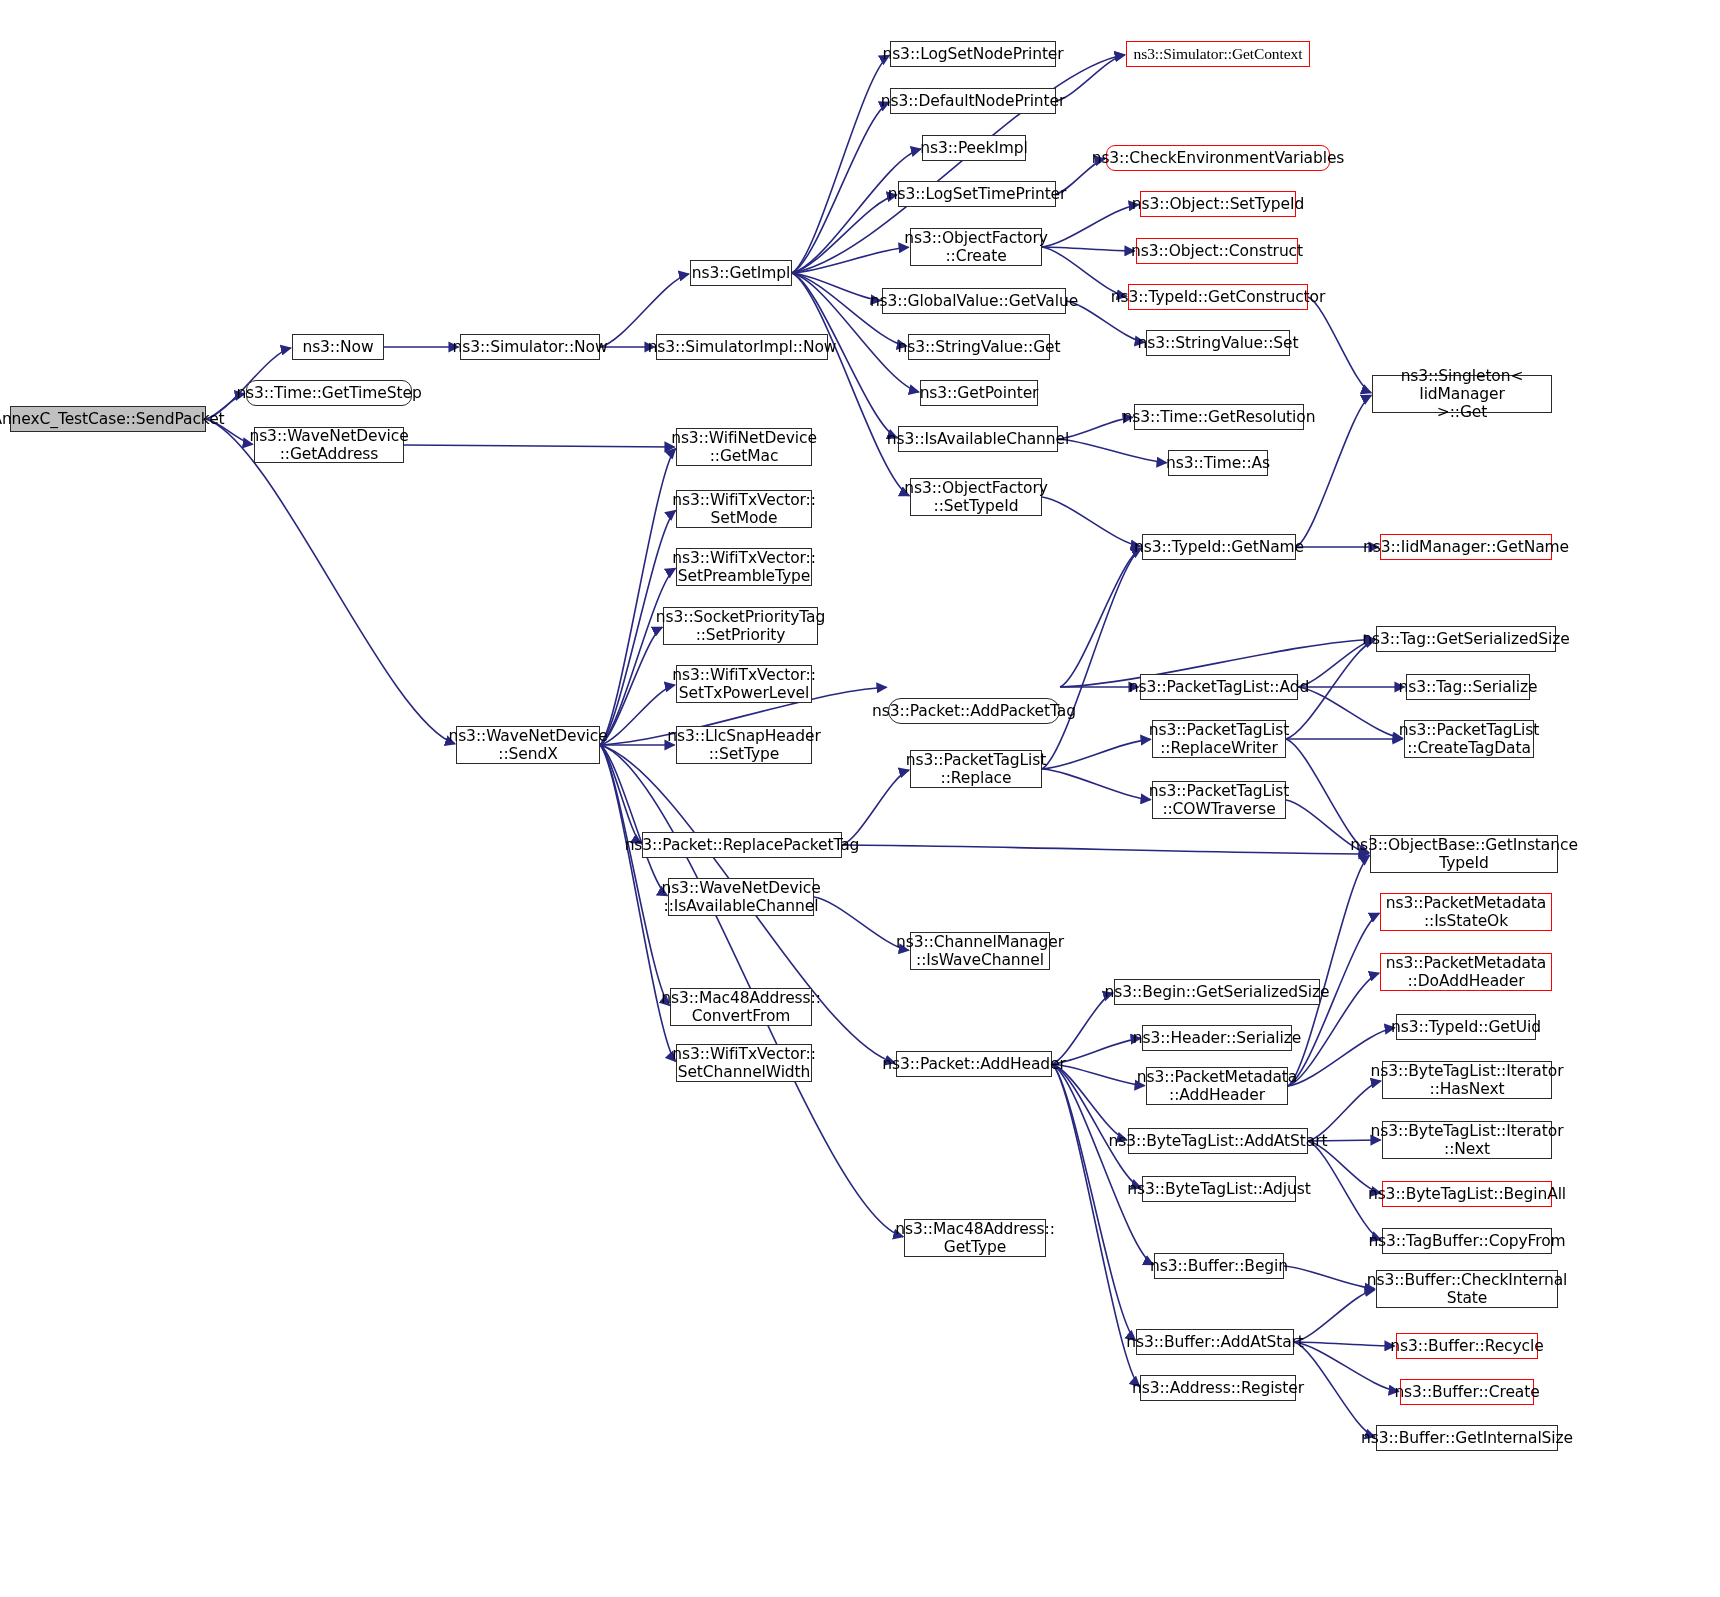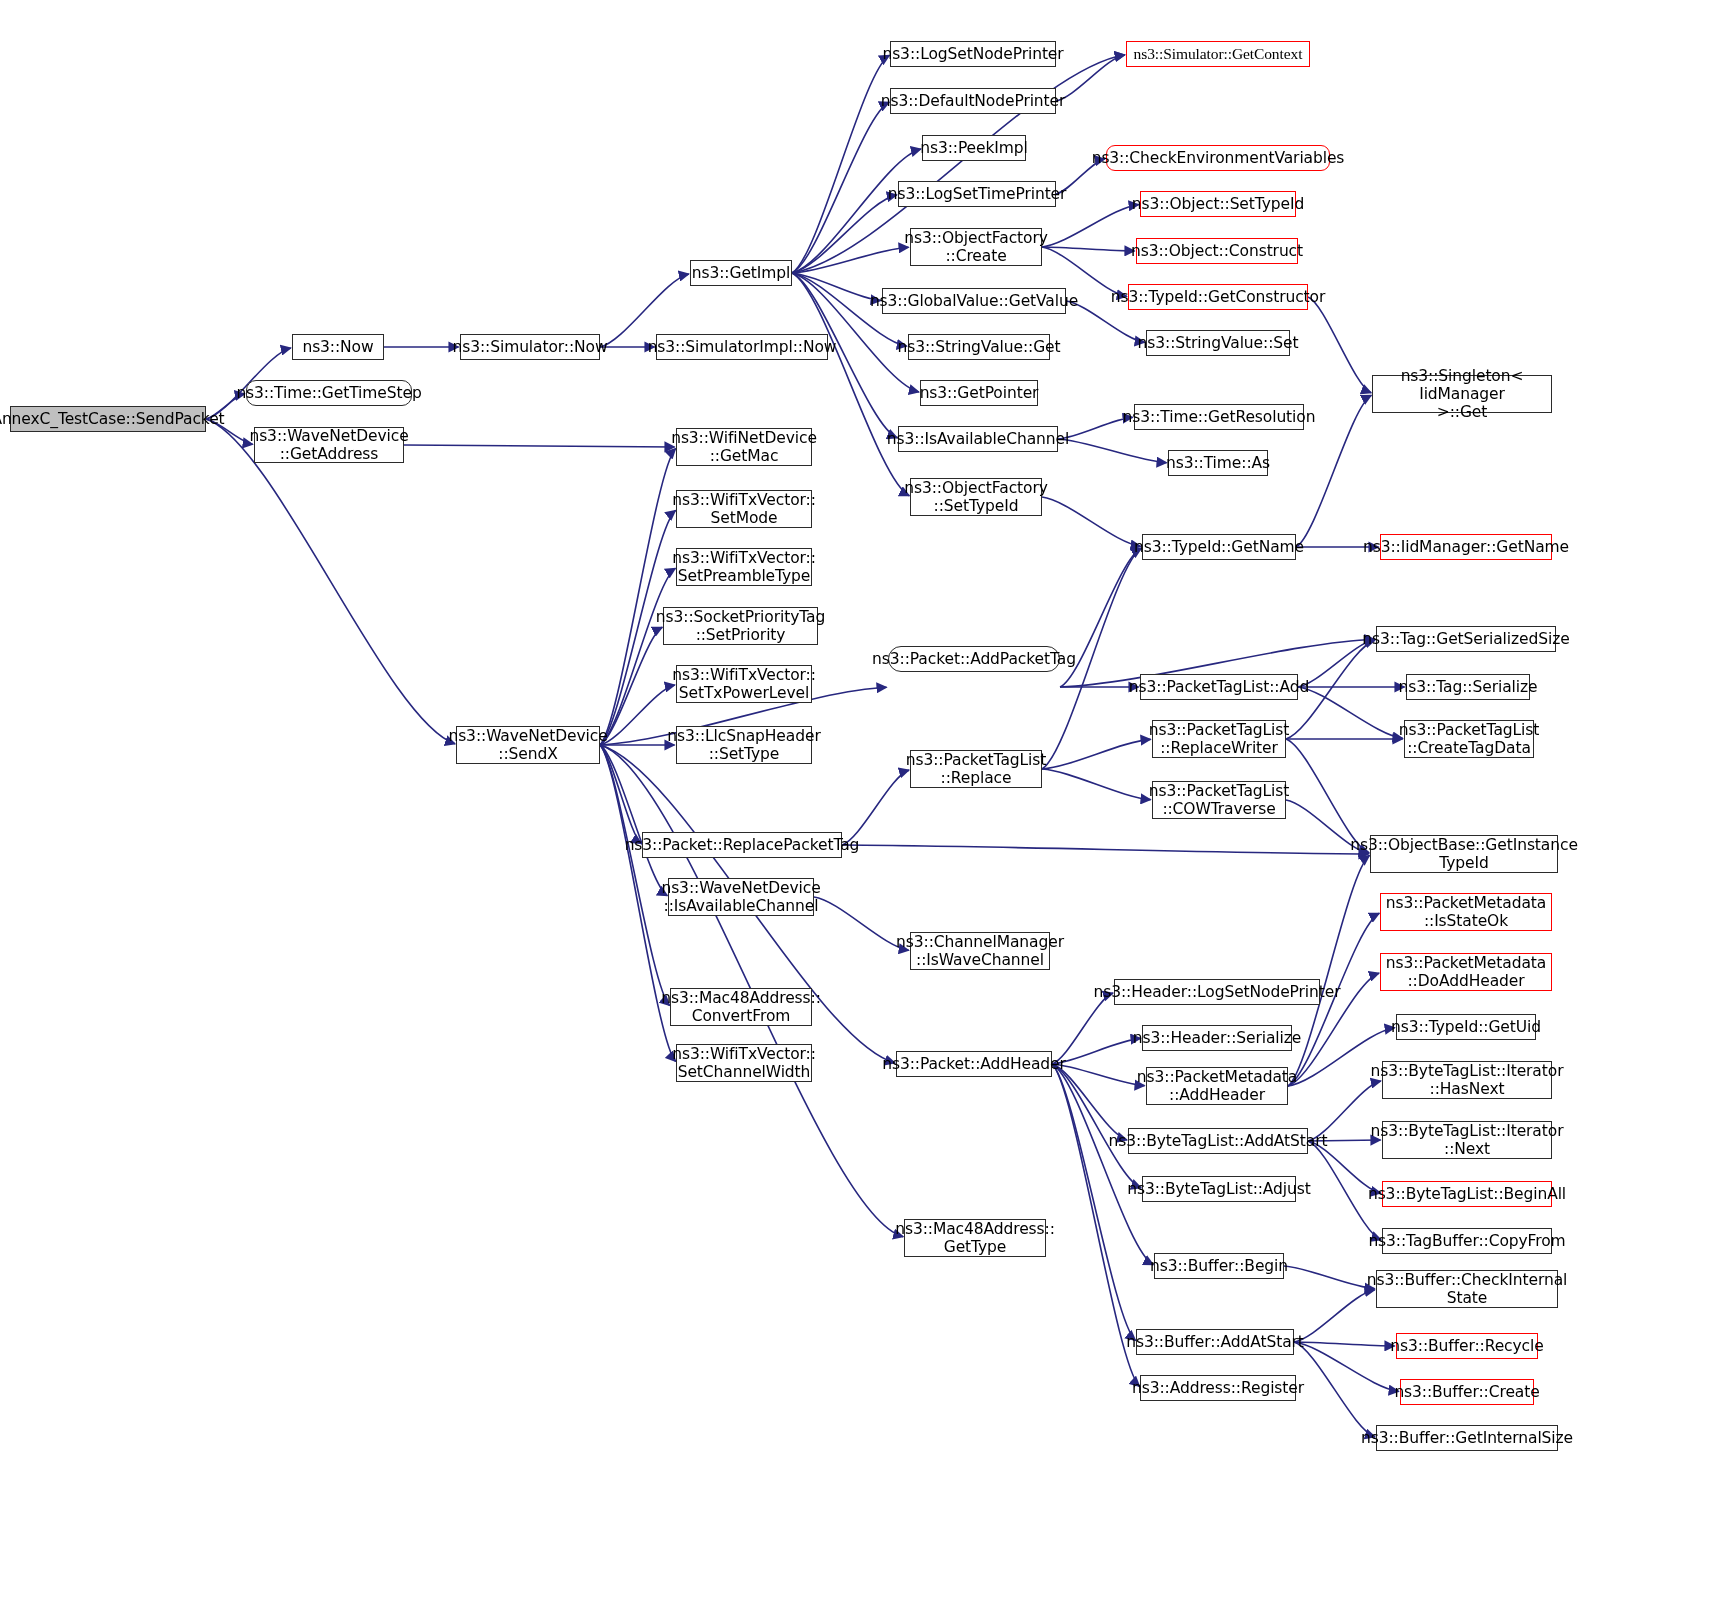--- a/index.html
+++ b/index.html
@@ -194,21 +194,21 @@
       <div class="node" style="left: 668px; top: 878px; width: 146px; height: 38px;">ns3::WaveNetDevice
 ::IsAvailableChannel</div>
       <div class="node" style="left: 670px; top: 988px; width: 142px; height: 38px;">ns3::Mac48Address::
 ConvertFrom</div>
       <div class="node" style="left: 676px; top: 1044px; width: 136px; height: 38px;">ns3::WifiTxVector::
 SetChannelWidth</div>
       <div class="node" style="left: 910px; top: 932px; width: 140px; height: 38px;">ns3::ChannelManager
 ::IsWaveChannel</div>
       <div class="node" style="left: 904px; top: 1219px; width: 142px; height: 38px;">ns3::Mac48Address::
 GetType</div>
-      <div class="node" style="left: 888px; top: 646px; width: 172px; height: 26px; border-radius: 13px;">ns3::Packet::AddPacketTag</div>
+      <div class="node" style="left: 888px; top: 698px; width: 172px; height: 26px; border-radius: 13px;">ns3::Packet::AddPacketTag</div>
       <div class="node" style="left: 910px; top: 750px; width: 132px; height: 38px;">ns3::PacketTagList
 ::Replace</div>
       <div class="node" style="left: 896px; top: 1051px; width: 156px; height: 26px;">ns3::Packet::AddHeader</div>
       <div class="node" style="left: 1140px; top: 674px; width: 158px; height: 26px;">ns3::PacketTagList::Add</div>
       <div class="node" style="left: 1152px; top: 720px; width: 134px; height: 38px;">ns3::PacketTagList
 ::ReplaceWriter</div>
       <div class="node" style="left: 1152px; top: 781px; width: 134px; height: 38px;">ns3::PacketTagList
 ::COWTraverse</div>
       <div class="node" style="left: 1376px; top: 626px; width: 180px; height: 26px;">ns3::Tag::GetSerializedSize</div>
       <div class="node" style="left: 1406px; top: 674px; width: 124px; height: 26px;">ns3::Tag::Serialize</div>
@@ -225,21 +225,21 @@
 ::HasNext</div>
       <div class="node" style="left: 1382px; top: 1121px; width: 170px; height: 38px;">ns3::ByteTagList::Iterator
 ::Next</div>
       <div class="node red" style="left: 1382px; top: 1181px; width: 170px; height: 26px;">ns3::ByteTagList::BeginAll</div>
       <div class="node" style="left: 1382px; top: 1228px; width: 170px; height: 26px;">ns3::TagBuffer::CopyFrom</div>
       <div class="node" style="left: 1376px; top: 1270px; width: 182px; height: 38px;">ns3::Buffer::CheckInternal
 State</div>
       <div class="node red" style="left: 1396px; top: 1333px; width: 142px; height: 26px;">ns3::Buffer::Recycle</div>
       <div class="node red" style="left: 1400px; top: 1379px; width: 134px; height: 26px;">ns3::Buffer::Create</div>
       <div class="node" style="left: 1376px; top: 1425px; width: 182px; height: 26px;">ns3::Buffer::GetInternalSize</div>
-      <div class="node" style="left: 1114px; top: 979px; width: 206px; height: 26px;">ns3::Header::LogSetNodePrinter</div>
+      <div class="node" style="left: 1114px; top: 979px; width: 206px; height: 26px;">ns3::Begin::GetSerializedSize</div>
       <div class="node" style="left: 1142px; top: 1025px; width: 150px; height: 26px;">ns3::Header::Serialize</div>
       <div class="node" style="left: 1146px; top: 1067px; width: 142px; height: 38px;">ns3::PacketMetadata
 ::AddHeader</div>
       <div class="node" style="left: 1128px; top: 1128px; width: 180px; height: 26px;">ns3::ByteTagList::AddAtStart</div>
       <div class="node" style="left: 1142px; top: 1176px; width: 154px; height: 26px;">ns3::ByteTagList::Adjust</div>
       <div class="node" style="left: 1154px; top: 1253px; width: 130px; height: 26px;">ns3::Buffer::Begin</div>
       <div class="node" style="left: 1136px; top: 1329px; width: 158px; height: 26px;">ns3::Buffer::AddAtStart</div>
       <div class="node" style="left: 1140px; top: 1375px; width: 156px; height: 26px;">ns3::Address::Register</div>
     </div>
 </div>

